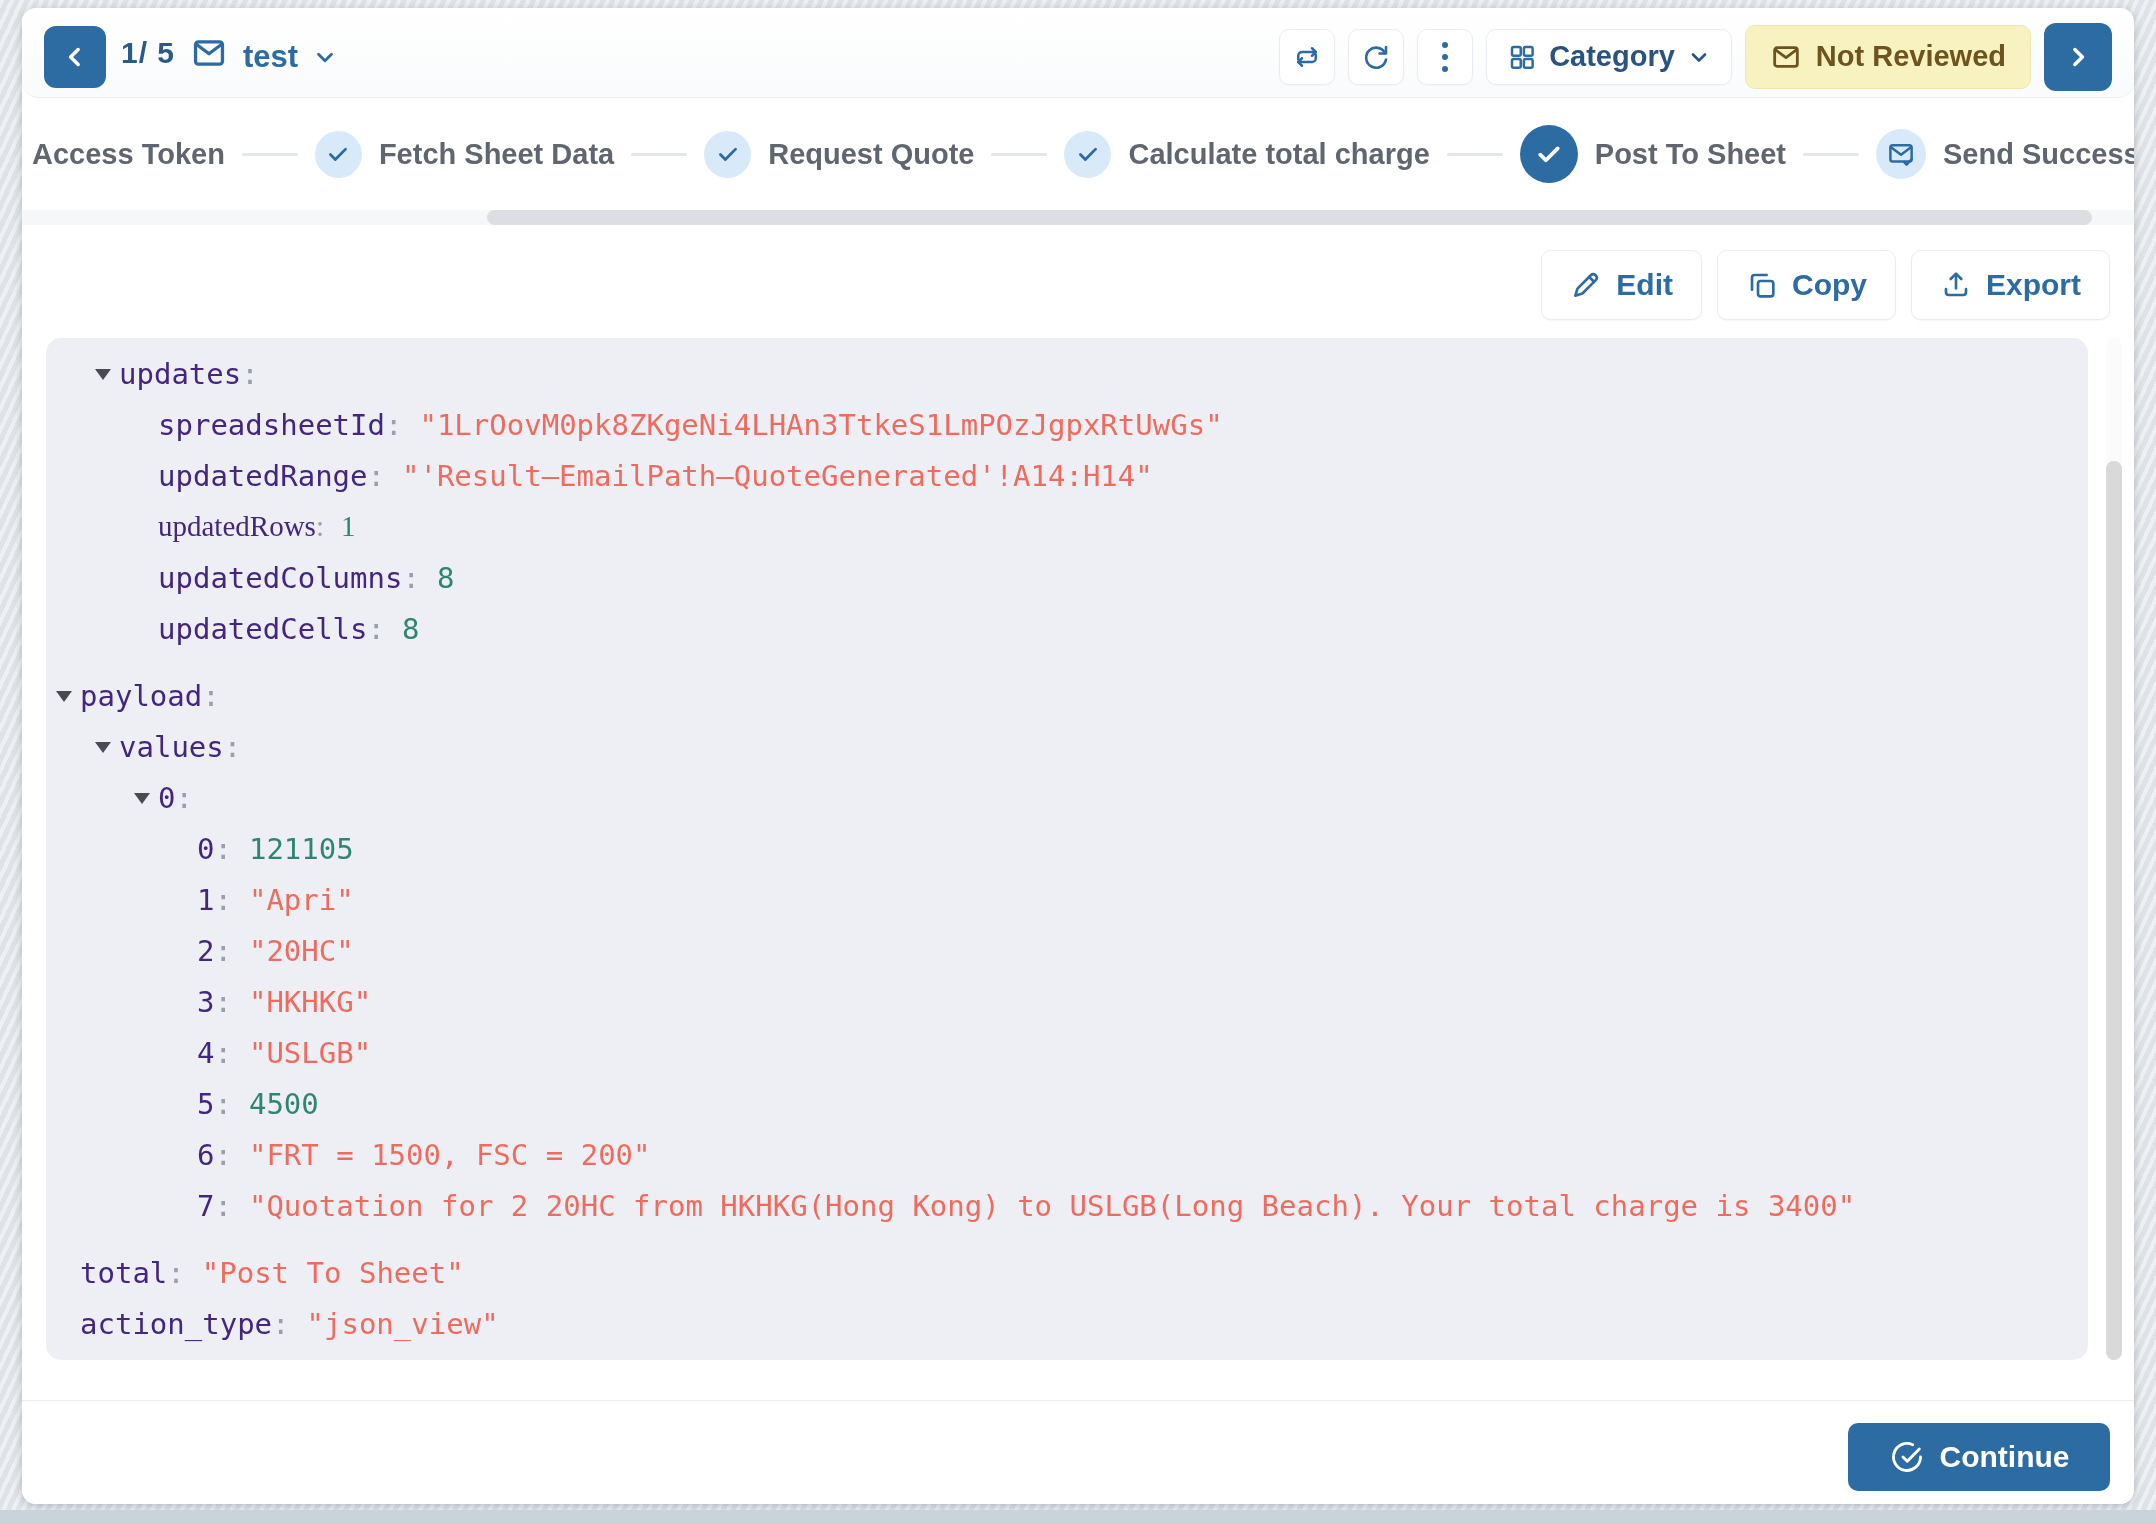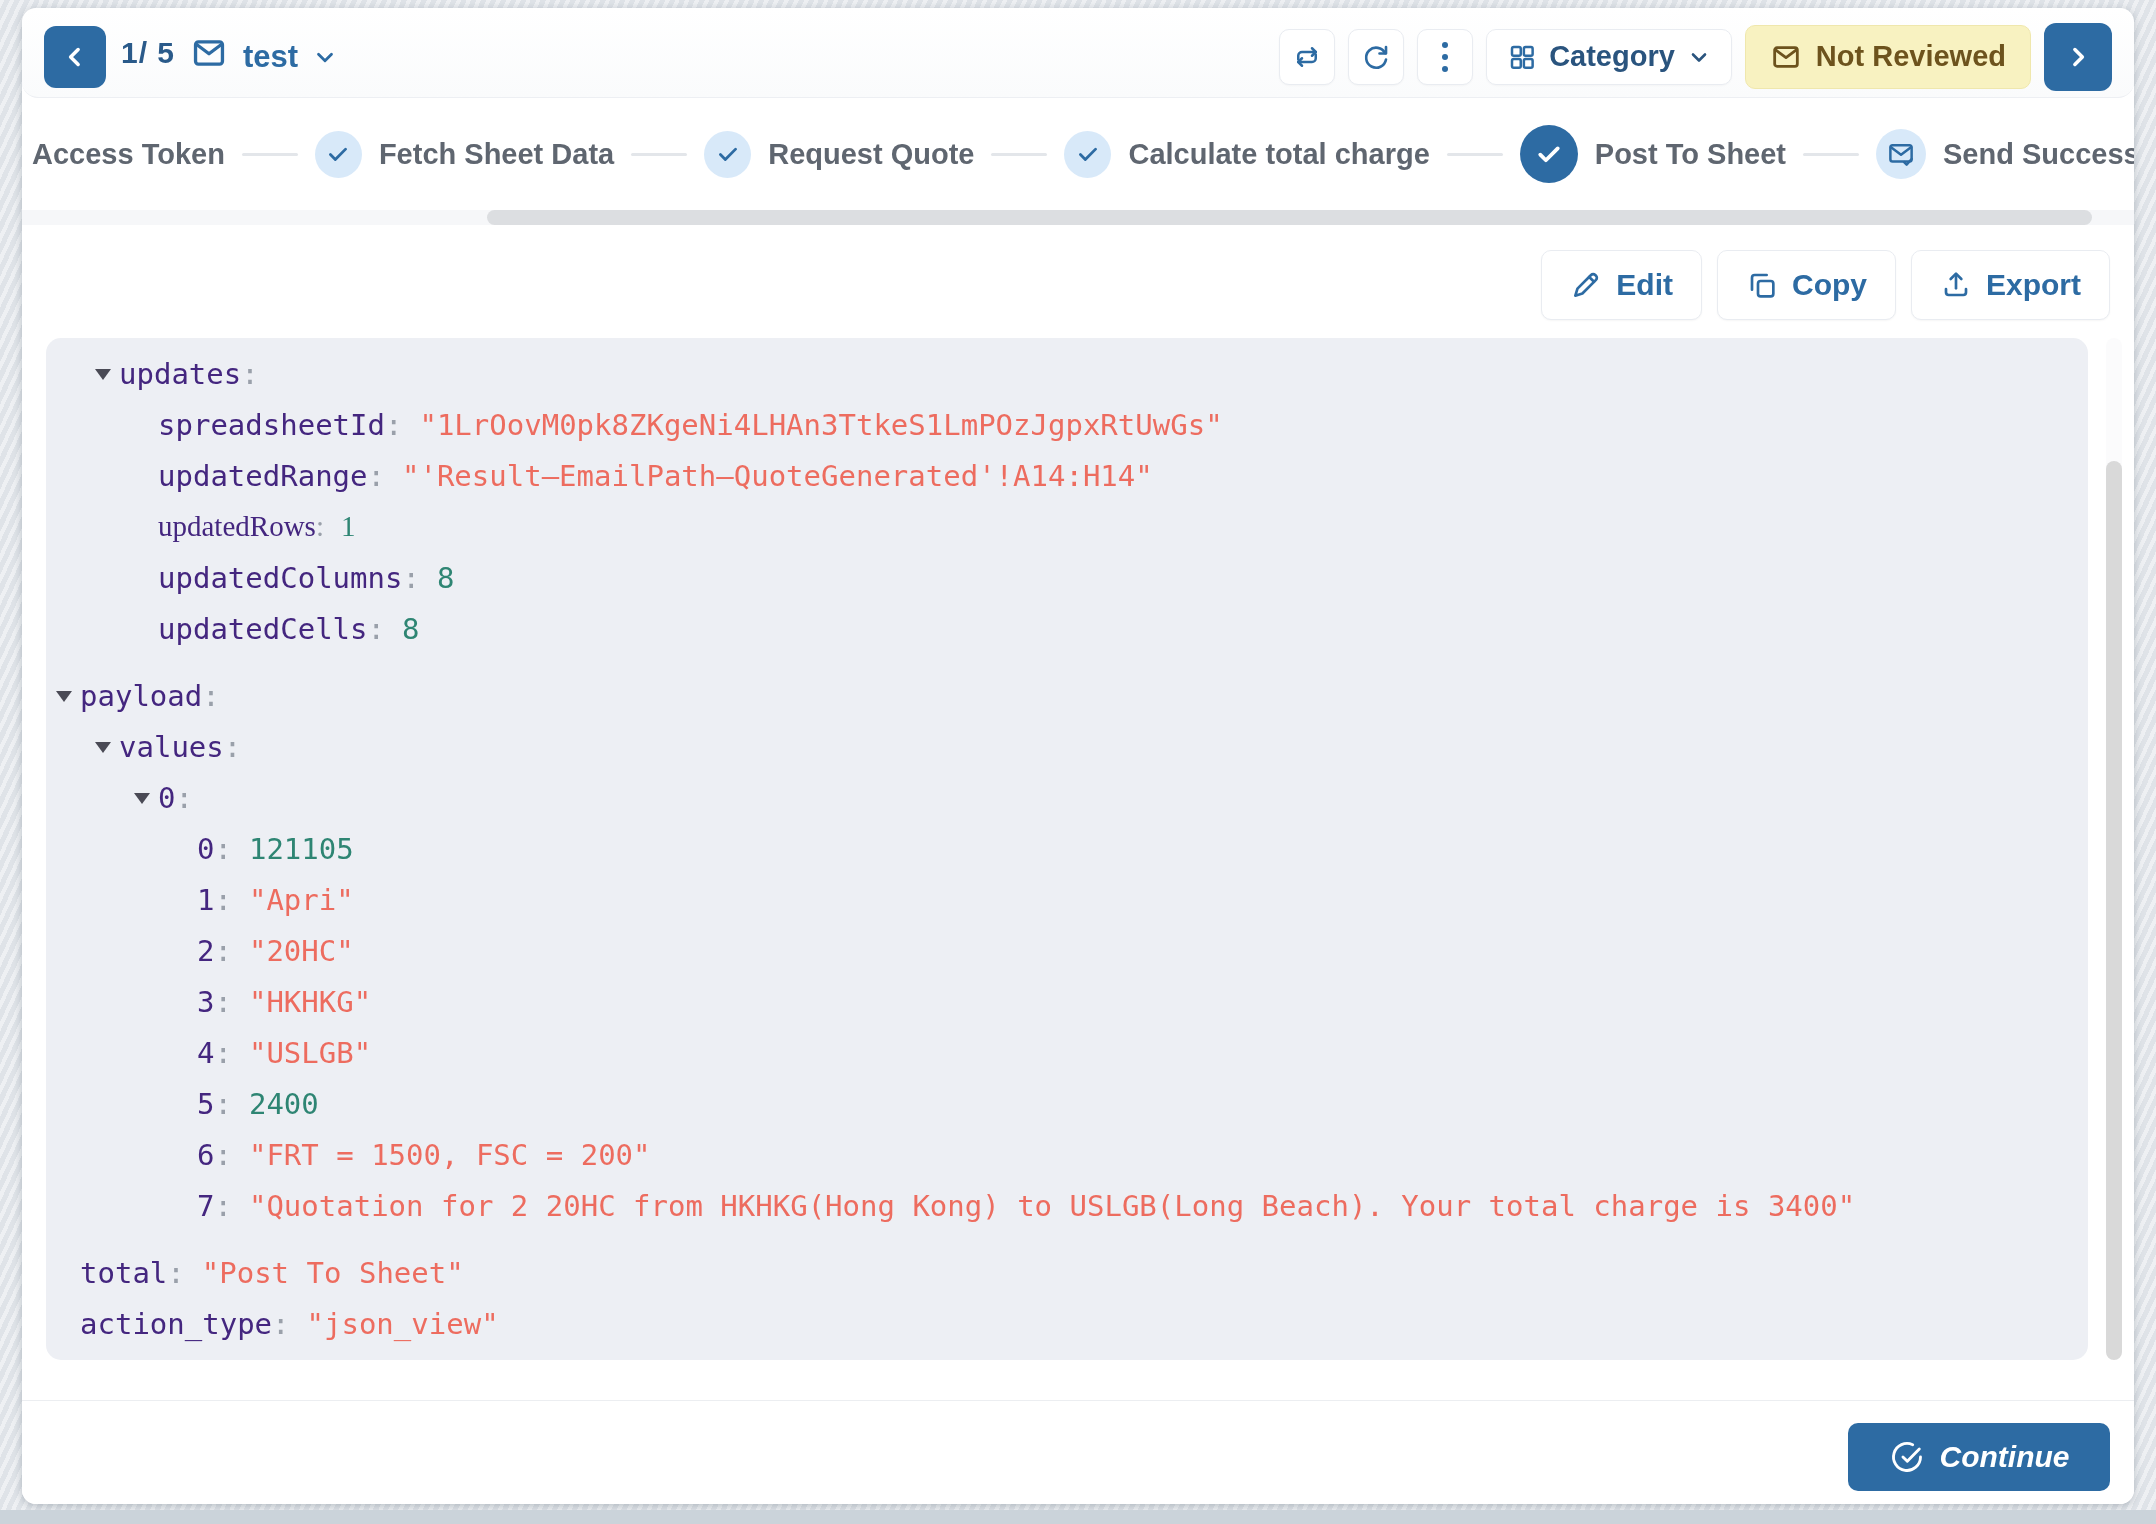--- a/index.html
+++ b/index.html
@@ -80,21 +80,21 @@
   .v-number{ color:#2e8573; }
 
   .vscroll{ position:absolute; right:12px; top:0; bottom:0; width:16px; background:#fbfbfc;
     border-radius:8px; }
   .vthumb{ position:absolute; left:0; right:0; top:12%; height:88%; background:#d9d9d9; border-radius:8px; }
 
   
   .footer{ flex:0 0 104px; height:104px; border-top:1px solid #eceef1; background:#fff;
     display:flex; align-items:center; justify-content:flex-end; padding-right:24px; }
   .continue{ width:262px; height:68px; border-radius:10px; background:#2d6ba3; color:#fff;
-    display:flex; align-items:center; justify-content:center; gap:15px;font-style:italic; }
+    display:flex; align-items:center; justify-content:center; gap:15px; }
   .continue .t{ font-size:30px; font-weight:bold; color:#fff; }
 
   svg{ display:block; }
 </style>
 </head>
 <body>
 
 <div class="page">
   <div class="card">
 
@@ -270,21 +270,21 @@
               <div class="json-row" style="padding-left: 88px;"><span class="caret-slot"></span><span class="json-key">updatedColumns</span><span class="json-colon">:</span><span class="v-number">8</span></div>
               <div class="json-row" style="padding-left: 88px;"><span class="caret-slot"></span><span class="json-key">updatedCells</span><span class="json-colon">:</span><span class="v-number">8</span></div>
               <div class="json-row gap" style="padding-left: 10px;"><span class="caret-slot"><span class="tri"></span></span><span class="json-key">payload</span><span class="json-colon">:</span></div>
               <div class="json-row" style="padding-left: 49px;"><span class="caret-slot"><span class="tri"></span></span><span class="json-key">values</span><span class="json-colon">:</span></div>
               <div class="json-row" style="padding-left: 88px;"><span class="caret-slot"><span class="tri"></span></span><span class="json-key">0</span><span class="json-colon">:</span></div>
               <div class="json-row" style="padding-left: 127px;"><span class="caret-slot"></span><span class="json-key">0</span><span class="json-colon">:</span><span class="v-number">121105</span></div>
               <div class="json-row" style="padding-left: 127px;"><span class="caret-slot"></span><span class="json-key">1</span><span class="json-colon">:</span><span class="v-string">"Apri"</span></div>
               <div class="json-row" style="padding-left: 127px;"><span class="caret-slot"></span><span class="json-key">2</span><span class="json-colon">:</span><span class="v-string">"20HC"</span></div>
               <div class="json-row" style="padding-left: 127px;"><span class="caret-slot"></span><span class="json-key">3</span><span class="json-colon">:</span><span class="v-string">"HKHKG"</span></div>
               <div class="json-row" style="padding-left: 127px;"><span class="caret-slot"></span><span class="json-key">4</span><span class="json-colon">:</span><span class="v-string">"USLGB"</span></div>
-              <div class="json-row" style="padding-left: 127px;"><span class="caret-slot"></span><span class="json-key">5</span><span class="json-colon">:</span><span class="v-number">2400</span></div>
+              <div class="json-row" style="padding-left: 127px;"><span class="caret-slot"></span><span class="json-key">5</span><span class="json-colon">:</span><span class="v-number">4500</span></div>
               <div class="json-row" style="padding-left: 127px;"><span class="caret-slot"></span><span class="json-key">6</span><span class="json-colon">:</span><span class="v-string">"FRT = 1500, FSC = 200"</span></div>
               <div class="json-row" style="padding-left: 127px;"><span class="caret-slot"></span><span class="json-key">7</span><span class="json-colon">:</span><span class="v-string">"Quotation for 2 20HC from HKHKG(Hong Kong) to USLGB(Long Beach). Your total charge is 3400"</span></div>
               <div class="json-row gap" style="padding-left: 10px;"><span class="caret-slot"></span><span class="json-key">total</span><span class="json-colon">:</span><span class="v-string">"Post To Sheet"</span></div>
               <div class="json-row" style="padding-left: 10px;"><span class="caret-slot"></span><span class="json-key">action_type</span><span class="json-colon">:</span><span class="v-string">"json_view"</span></div>
             </div>
         </div>
         <div class="vscroll">
           <div class="vthumb"></div>
         </div>
       </div>

